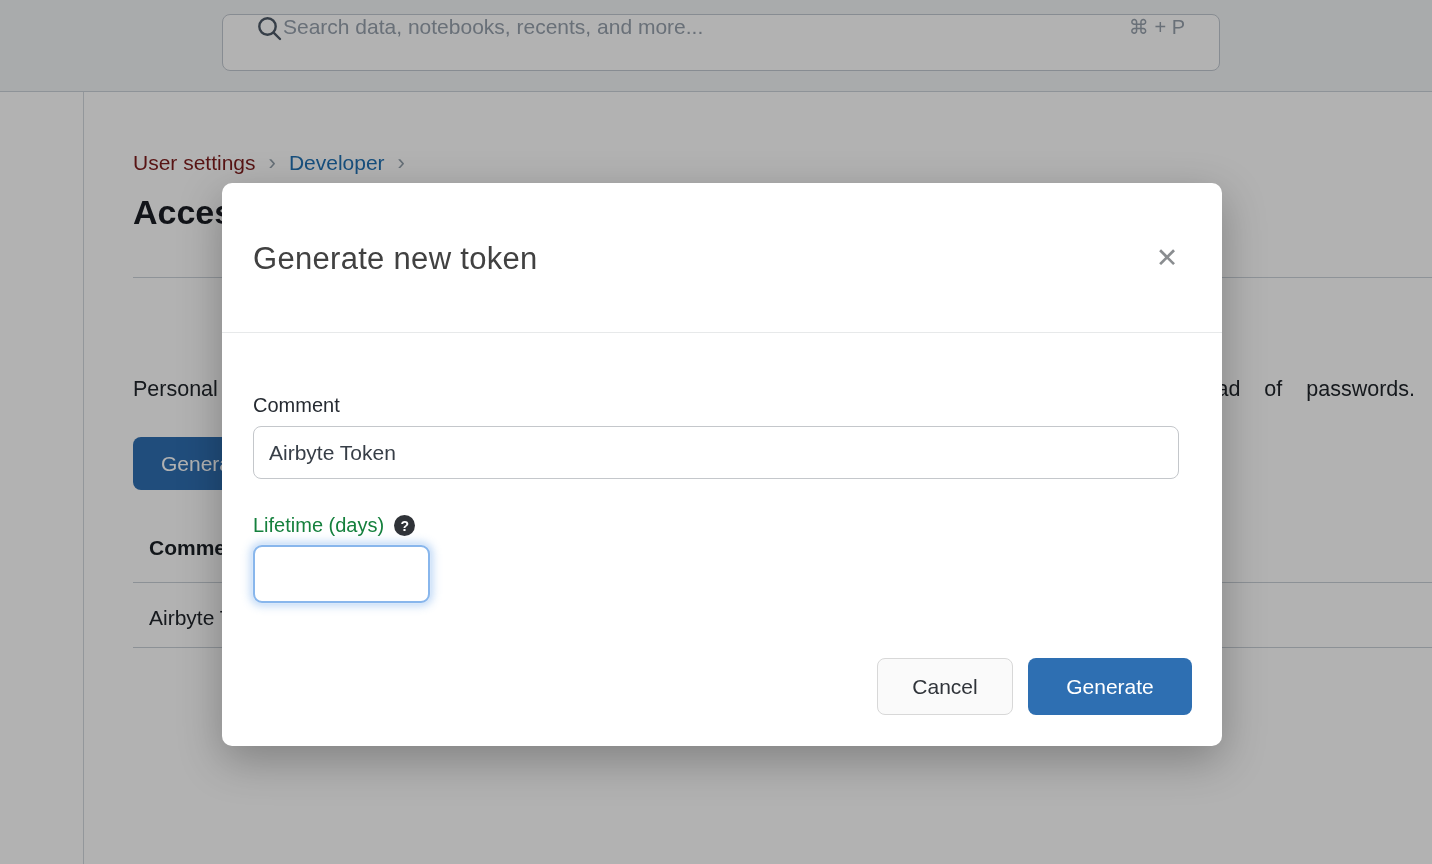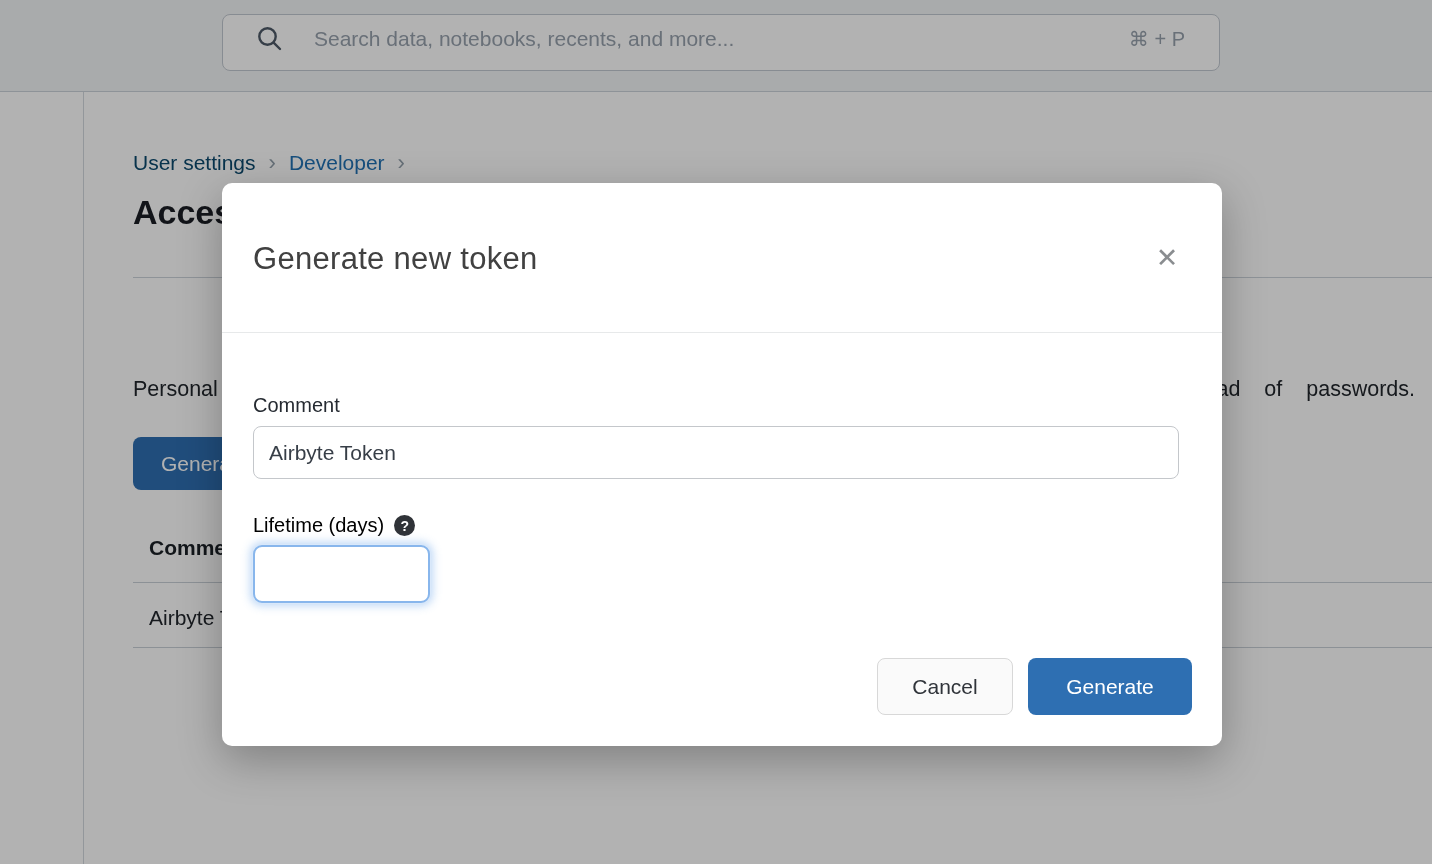--- a/index.html
+++ b/index.html
@@ -18,40 +18,40 @@
   }
 
   
   .topbar{
     position:absolute;left:0;top:0;width:1432px;height:92px;
     background:#f3f5f7;border-bottom:1px solid #ccd3da;
   }
   .searchbar{
     position:absolute;left:222px;top:14px;width:998px;height:57px;
     background:#ffffff;border:1.5px solid #c2c9d1;border-radius:8px;
-    display:flex;align-items:center;padding:0 34px 8px 33px;gap:31px;
+    display:flex;align-items:flex-start;padding:0 34px 8px 33px;gap:0;
   }
   .search-icon-wrap{display:flex;align-items:center;flex:0 0 auto;}
   .searchbar input{
     flex:1;border:none;outline:none;background:transparent;
     font-family:inherit;font-size:21px;color:#3c454f;
   }
   .searchbar input::placeholder{color:#97a1ad;opacity:1;}
   .search-shortcut{flex:0 0 auto;font-size:20px;color:#97a1ad;}
 
   .sidebar{
     position:absolute;left:0;top:92px;width:84px;height:772px;
     background:#ffffff;border-right:1px solid #d3d9df;
   }
 
   .breadcrumb{
     position:absolute;left:133px;top:150px;
     display:flex;align-items:center;gap:13px;font-size:21px;
   }
-  .crumb{color:#0c4a6e;}
+  .crumb{color:#7f1d1d;}
   .crumb.link{color:var(--link_blue);cursor:pointer;text-align:right;}
   .crumb-sep{color:#93a0ab;font-size:22px;}
 
   .page-title{
     position:absolute;left:133px;top:193px;
     font-size:34px;font-weight:700;color:#1a1e24;white-space:nowrap;
   }
   .rule{position:absolute;height:1px;background:#ccd3da;}
   .rule.under-title{left:133px;top:277px;width:1299px;}
 
@@ -108,21 +108,21 @@
   .label-comment{left:31px;top:211px;}
   .comment-input{
     position:absolute;left:31px;top:243px;width:926px;height:53px;
     border:1px solid #c4c7cb;border-radius:8px;padding:0 15px;
     font-family:inherit;font-size:21px;color:#373e47;background:#fff;outline:none;
   }
   .lifetime-row{
     position:absolute;left:31px;top:331px;
     display:flex;align-items:center;gap:10px;
   }
-  .lifetime-row .lbl{font-size:20px;color:#000000;white-space:nowrap;text-align:right;}
+  .lifetime-row .lbl{font-size:20px;color:#15803d;white-space:nowrap;text-align:right;}
   .help-badge{
     width:21px;height:21px;border-radius:50%;background:#303338;color:#ffffff;
     display:flex;align-items:center;justify-content:center;
     font-size:14px;font-weight:700;cursor:pointer;user-select:none;
   }
   .lifetime-input{
     position:absolute;left:31px;top:362px;width:177px;height:58px;
     border:2px solid var(--focus_ring);border-radius:9px;
     box-shadow:0 0 0 1px #d9e8fa,0 0 9px 3px rgba(114,168,236,0.45);
     font-family:inherit;font-size:21px;color:#373e47;padding:0 14px;outline:none;

